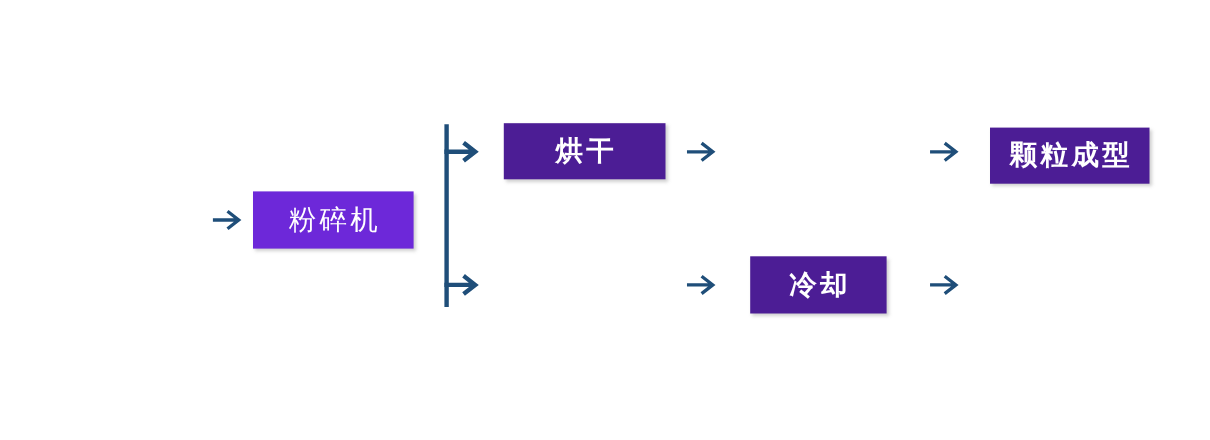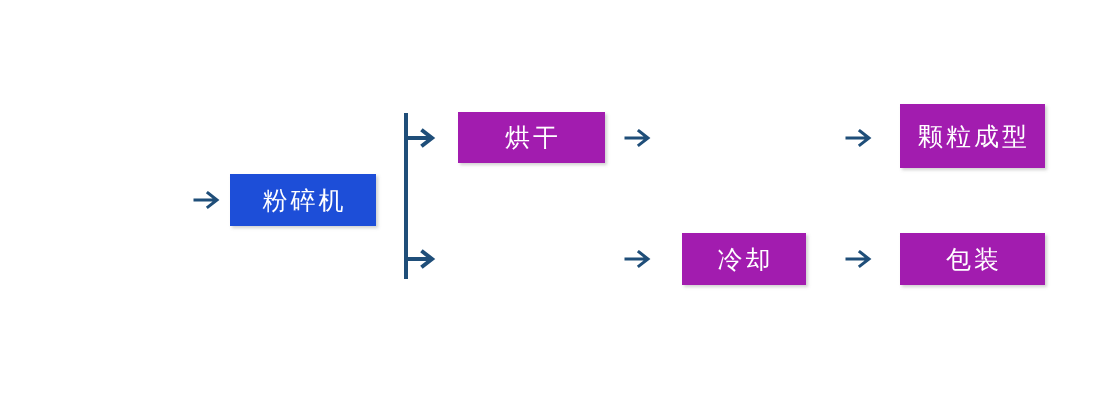--- a/index.html
+++ b/index.html
@@ -24,22 +24,22 @@
     justify-content: center;
     color: #ffffff;
     font-size: 25px;
     font-weight: 400;
     letter-spacing: 3px;
     text-indent: 3px;
     line-height: 1;
     box-shadow: 2px 2px 3px rgba(120,120,120,0.35);
     user-select: none;
   }
-  .node.blue  { background: #a21caf; }
-  .node.red   { background: #1d4ed8; }
+  .node.blue  { background: #4c1d95; font-weight: bold; }
+  .node.red   { background: #6d28d9; }
 
   .arrow {
     position: absolute;
     color: #1f4e79;
     line-height: 0;
   }
   .arrow svg { display: block; }
 
   .branch {
     position: absolute;
@@ -83,32 +83,31 @@
     </svg>
   </div>
 
 
   <div class="arrow" style="left:845px; top:127px; width:30px; height:22px;">
     <svg width="30" height="22" viewBox="0 0 30 22" aria-hidden="true">
       <path d="M2 11 H22 M15 4 L24 11 L15 18" fill="none" stroke="#1f4e79" stroke-width="3" stroke-linecap="square" stroke-linejoin="miter"></path>
     </svg>
   </div>
 
-  <div class="node blue" style="left:900px; top:104px; width:145px; height:64px;">颗粒成型</div>
+  <div class="node blue" style="left:900px; top:116px; width:145px; height:51px;">颗粒成型</div>
 
 
   <div class="arrow" style="left:624px; top:248px; width:30px; height:22px;">
     <svg width="30" height="22" viewBox="0 0 30 22" aria-hidden="true">
       <path d="M2 11 H22 M15 4 L24 11 L15 18" fill="none" stroke="#1f4e79" stroke-width="3" stroke-linecap="square" stroke-linejoin="miter"></path>
     </svg>
   </div>
 
   <div class="node blue" style="left:682px; top:233px; width:124px; height:52px;">冷却</div>
 
   <div class="arrow" style="left:845px; top:248px; width:30px; height:22px;">
     <svg width="30" height="22" viewBox="0 0 30 22" aria-hidden="true">
       <path d="M2 11 H22 M15 4 L24 11 L15 18" fill="none" stroke="#1f4e79" stroke-width="3" stroke-linecap="square" stroke-linejoin="miter"></path>
     </svg>
   </div>
 
-  <div class="node blue" style="left:900px; top:233px; width:145px; height:52px;">包装</div>
 
 </div>
 
 </body></html>

